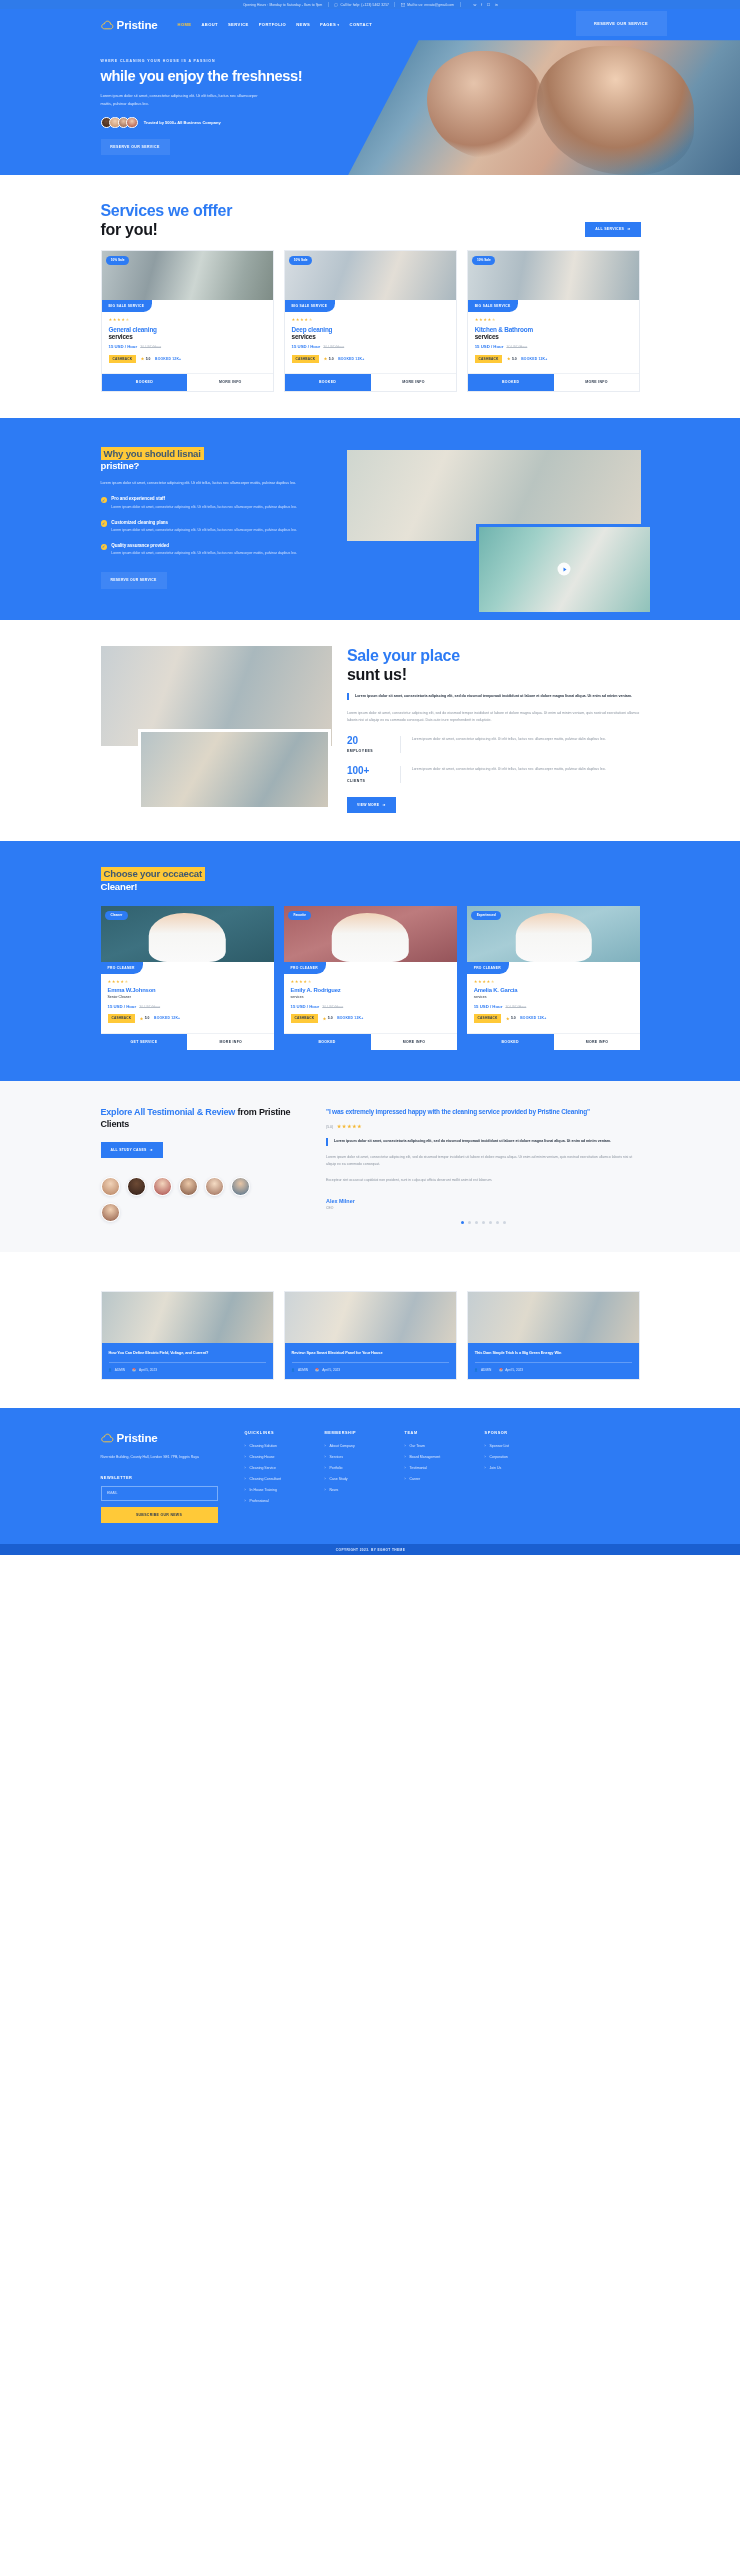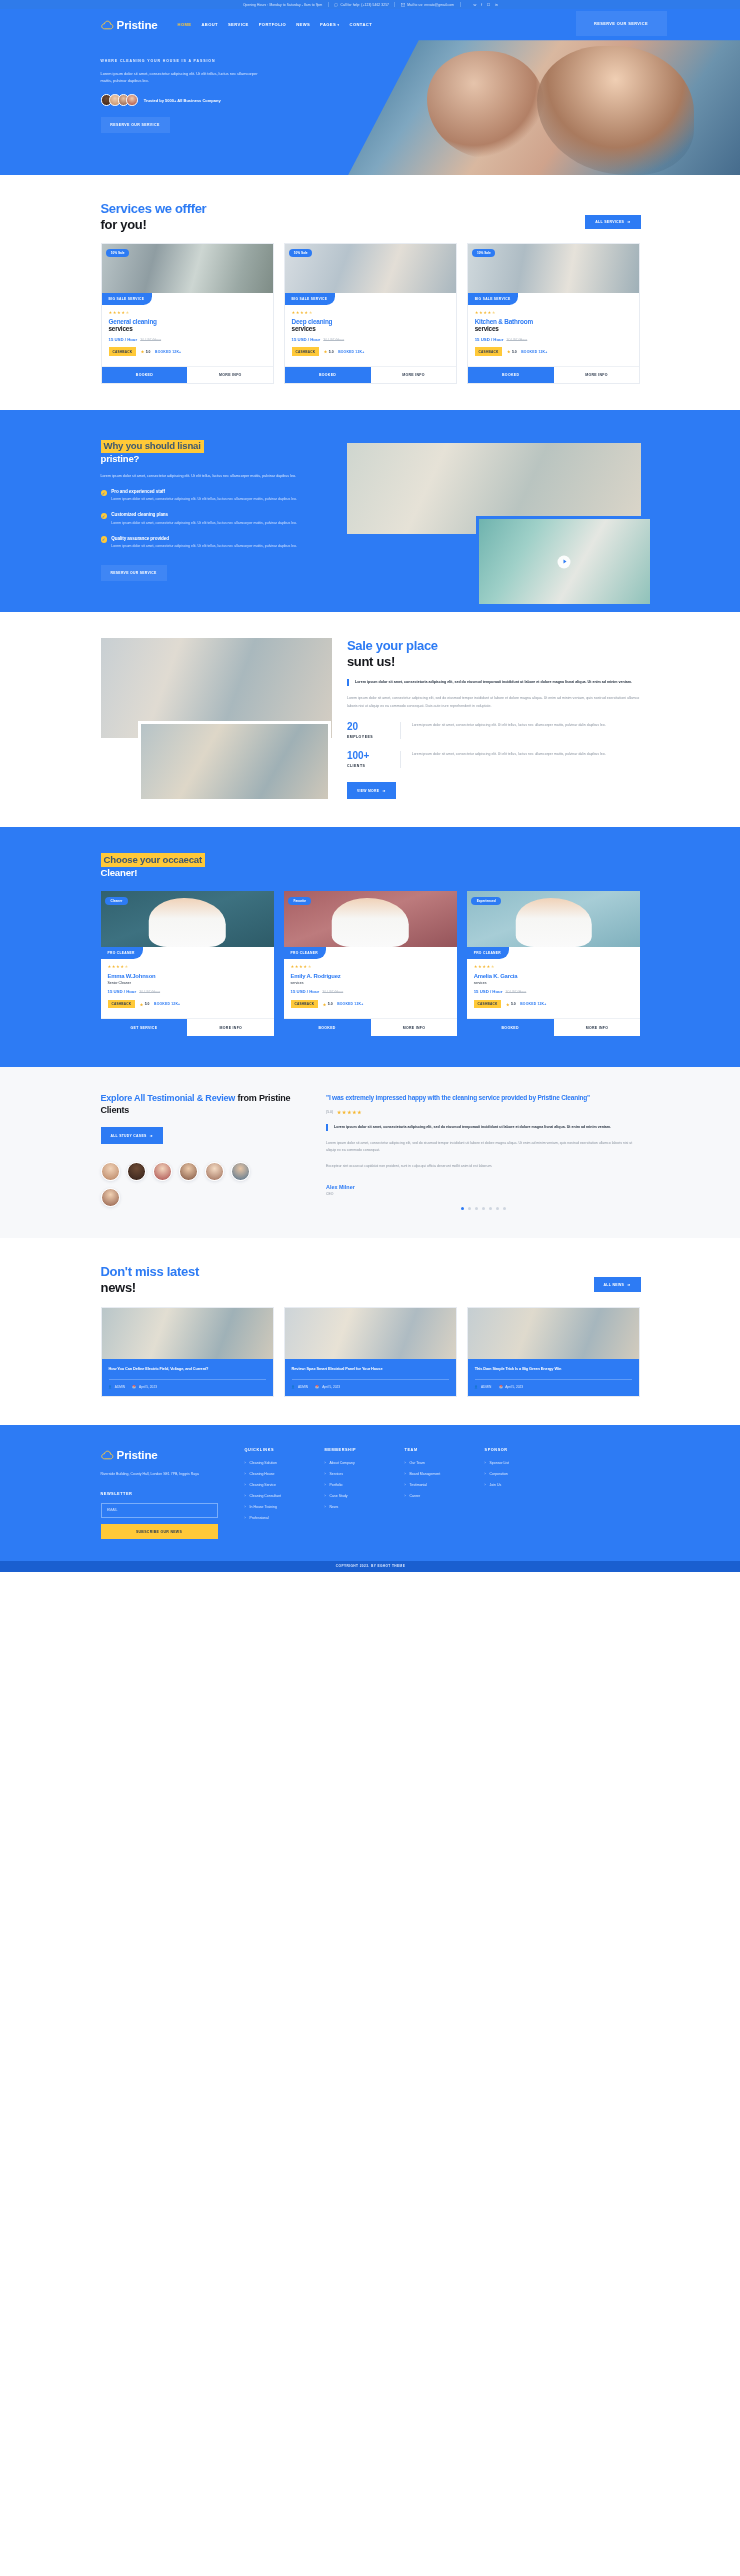--- a/index.html
+++ b/index.html
@@ -42,21 +42,21 @@
   .avgrp{display:flex}
   .avgrp i{width:11.6px;height:11.6px;border-radius:50%;border:1px solid #fff;display:block;margin-left:-3.1px}
   .avgrp i:first-child{margin-left:0}
   .av1{background:radial-gradient(circle at 50% 35%,#6d4a34,#3d2317)}
   .av2{background:radial-gradient(circle at 50% 35%,#f0d0b4,#c08a63)}
   .av3{background:radial-gradient(circle at 50% 35%,#e8c2a4,#8d5a48)}
   .av4{background:radial-gradient(circle at 50% 35%,#f2cdb0,#a5453c)}
   .trust-txt{font-size:4px;font-weight:bold;color:#fff}
   .hero-btn{margin-top:10.8px;width:69px;height:16px;background:#3f86f5;display:flex;align-items:center;justify-content:center;font-size:3.5px;font-weight:bold;letter-spacing:0.4px;color:#fff}
   .sec-head{display:flex;justify-content:space-between;align-items:flex-end}
-  .sec-h2{font-size:13px;font-weight:bold;line-height:1.2;letter-spacing:-0.3px}
+  .sec-h2{font-size:16px;font-weight:bold;line-height:1.2;letter-spacing:-0.3px}
   .sec-h2 .c1{color:#2d7bf4;display:block}
   .sec-h2 .c2{color:#16181d;display:block}
   .pill-btn{background:#2d7bf4;color:#fff;font-size:3.5px;font-weight:bold;letter-spacing:0.3px;padding:5.4px 10px;display:inline-flex;align-items:center;gap:3.1px;margin-bottom:3.1px}
 
   
   .cards{display:flex;gap:9.3px;margin-top:10.8px}
   .card{width:100%;background:#fff;border:0.8px solid #e8ecf2;position:relative;overflow:hidden;padding-bottom:0}
   .card-img{height:49px;position:relative}
   .si1{background:linear-gradient(105deg,#b9c4c7 0%,#8f9da2 30%,#cdd6d2 55%,#9aa8a4 80%,#7e8c86 100%)}
   .si2{background:linear-gradient(110deg,#d7dde2 0%,#b6c3cc 35%,#e3ded6 62%,#a9b7bf 100%)}
@@ -237,20 +237,21 @@
       <a href="#">CONTACT</a>
     </div>
     <div class="nav-cta">RESERVE OUR SERVICE</div>
   </div>
 </div>
 
 <div class="hero">
   <div class="hero-photo"></div>
   <div class="hero-inner">
     <div class="eyebrow">WHERE CLEANING YOUR HOUSE IS A PASSION</div>
+    <div class="h1-w">while you enjoy the freshness!</div>
     <div class="hero-p">Lorem ipsum dolor sit amet, consectetur adipiscing elit. Ut elit tellus, luctus nec ullamcorper mattis, pulvinar dapibus leo.</div>
     <div class="trust">
       <span class="avgrp">
         <i class="av1"></i>
         <i class="av2"></i>
         <i class="av3"></i>
         <i class="av4"></i>
       </span>
       <span class="trust-txt">Trusted by 5000+ All Business Company</span>
     </div>
@@ -577,30 +578,20 @@
         <i></i>
         <i></i>
         <i></i>
       </div>
     </div>
   </div>
 </div>
 
 <div>
   <div class="news-inner">
-    <div class="sec-head">
-      <div class="sec-h2">
-        <span class="c1">Don't miss latest</span>
-        <span class="c2">news!</span>
-      </div>
-      <div class="pill-btn">
-          <span>ALL NEWS</span>
-          <span>➔</span>
-        </div>
-    </div>
     <div class="ncards">
 
       <div class="ncard">
         <div class="nimg n1"></div>
         <div class="nbody">
           <div class="ntitle">How You Can Define Electric Field, Voltage, and Current?</div>
           <div class="nmeta">
             <span>
                 <b>👤</b>
                 <span>ADMIN</span>

